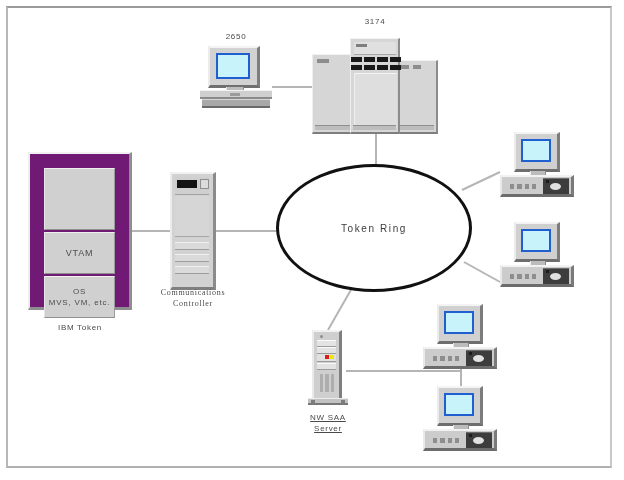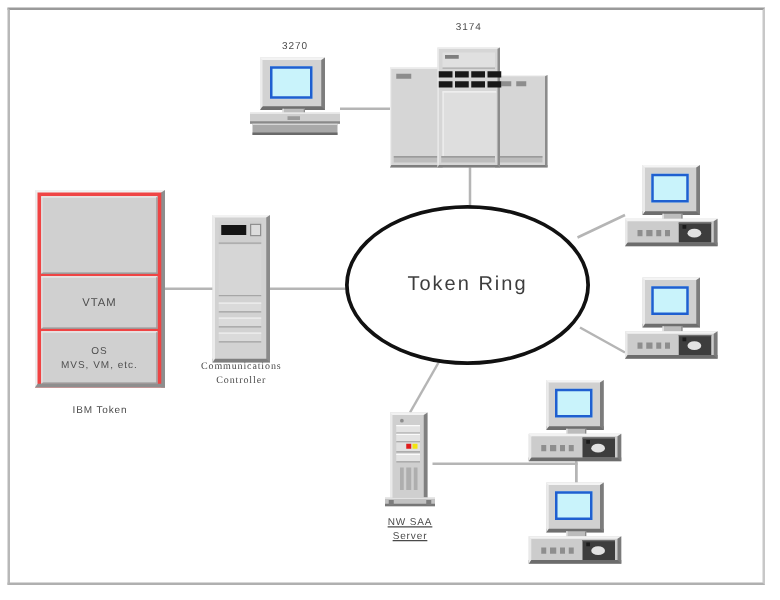--- a/index.html
+++ b/index.html
@@ -55,27 +55,27 @@
   }
   .link.h { height: 2px; }
   .link.v { width: 2px; }
 
   svg.diag-link { position: absolute; overflow: visible; }
 
   
   #ibm-host {
     left: 28px; top: 152px;
     width: 104px; height: 158px;
-    background: #ef4444;
+    background: #701a75;
     border-top: 2px solid #f1f1f1;
     border-left: 2px solid #ededed;
     border-right: 3px solid #8e8e8e;
     border-bottom: 3px solid #8e8e8e;
     box-sizing: border-box;
-    padding: 3px;
+    padding: 14px;
   }
   .host-panel {
     background: #d0d0d0;
     border-top: 1px solid #efefef;
     border-left: 1px solid #e6e6e6;
     border-right: 1px solid #9b9b9b;
     border-bottom: 1px solid #909090;
     box-sizing: border-box;
     display: flex;
     align-items: center;
@@ -375,21 +375,21 @@
     border: 3px solid #111111;
     border-radius: 50%;
     box-sizing: border-box;
     background: #ffffff;
     display: flex;
     align-items: center;
     justify-content: center;
   }
   #token-ring-label {
     color: #3d3d3d;
-    font-size: 16px;
+    font-size: 10px;
     letter-spacing: 1.6px;
   }
 </style>
 </head>
 <body>
 
 <div id="canvas">
 
   <div id="diagram-frame"></div>
 
@@ -405,21 +405,21 @@
     <line x1="462" y1="190" x2="500" y2="172" stroke="#b5b5b5" stroke-width="2"></line>
     <line x1="464" y1="262" x2="500" y2="282" stroke="#b5b5b5" stroke-width="2"></line>
     <line x1="352" y1="288" x2="328" y2="330" stroke="#b5b5b5" stroke-width="2"></line>
   </svg>
 
   <div class="link h" style="left:346px; top:370px; width:116px;"></div>
   <div class="link v" style="left:460px; top:345px; height:72px;"></div>
   <div class="link v" style="left:460px; top:345px; height:12px;"></div>
   <div class="link v" style="left:460px; top:370px; height:48px;"></div>
 
-  <div class="caption" style="left:196px; top:31px; width:80px;">3270</div>
+  <div class="caption" style="left:196px; top:31px; width:80px;">2650</div>
   <div class="node" id="term3270">
     <div class="pc-monitor" id="t3270-monitor">
       <div class="pc-screen" id="t3270-screen"></div>
     </div>
     <div id="t3270-neck"></div>
     <div id="t3270-base">
       <div id="t3270-base-notch"></div>
     </div>
     <div id="t3270-plinth"></div>
   </div>

